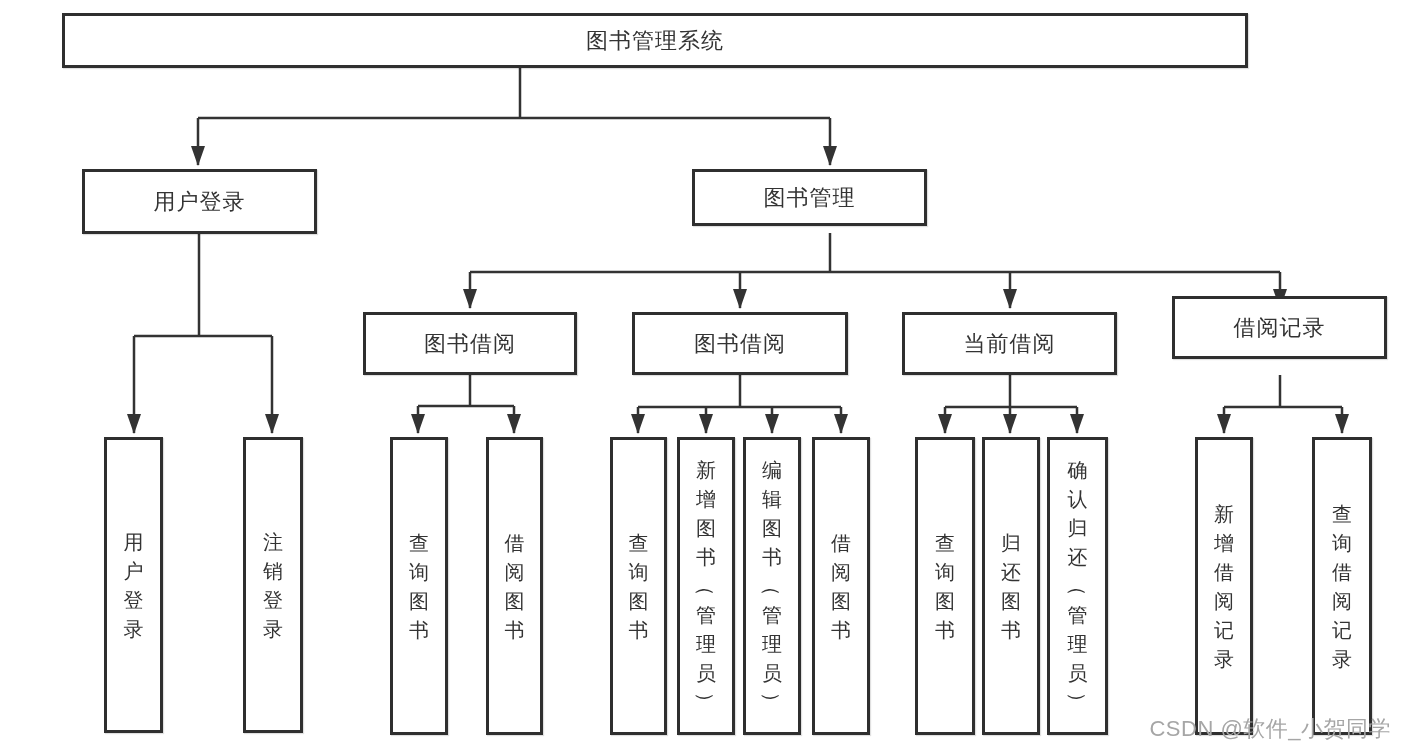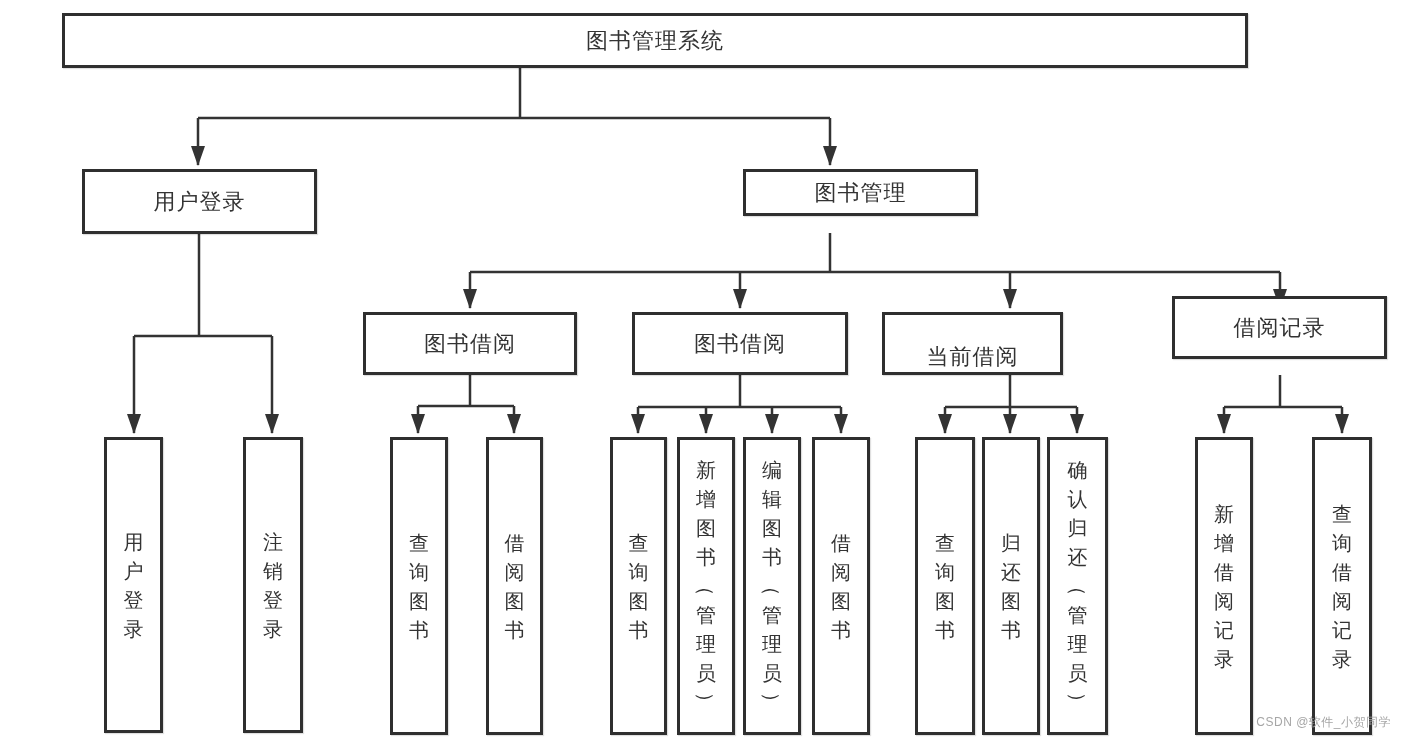--- a/index.html
+++ b/index.html
@@ -33,21 +33,21 @@
     justify-content: center;
     width: 100%;
     height: 100%;
   }
   .vchar { display: block; line-height: 1; font-size: 20px; margin: 4.5px 0; }
   .vpunct { transform: rotate(90deg); }
   .watermark {
     position: absolute;
     top: 714px;
     right: 14px;
-    font-size: 12px;
+    font-size: 22px;
     letter-spacing: 0.5px;
     color: #a6a6a6;
     white-space: nowrap;
   }
 </style>
 </head>
 <body>
 
 <div class="canvas">
 
@@ -99,31 +99,31 @@
     <line class="ln" x1="1342" y1="407" x2="1342" y2="433" marker-end="url(#arw)"></line>
   </svg>
 
   <div class="box" style="left:21px; top:13px; width:1186px; height:55px;margin-left:41px;">
     <span class="hlabel">图书管理系统</span>
   </div>
 
   <div class="box" style="left:82px; top:169px; width:235px; height:65px;text-align:right;">
     <span class="hlabel">用户登录</span>
   </div>
-  <div class="box" style="left:743px; top:169px; width:235px; height:47px;">
+  <div class="box" style="left:692px; top:169px; width:235px; height:57px;">
     <span class="hlabel">图书管理</span>
   </div>
 
   <div class="box" style="left:363px; top:312px; width:214px; height:63px;">
     <span class="hlabel">图书借阅</span>
   </div>
   <div class="box" style="left:632px; top:312px; width:216px; height:63px;text-align:right;">
     <span class="hlabel">图书借阅</span>
   </div>
-  <div class="box" style="left:882px; top:312px; width:181px; height:63px;align-items:flex-end;">
+  <div class="box" style="left:902px; top:312px; width:215px; height:63px;">
     <span class="hlabel">当前借阅</span>
   </div>
   <div class="box" style="left:1172px; top:296px; width:215px; height:63px;">
     <span class="hlabel">借阅记录</span>
   </div>
 
   <div class="box" style="left:104px; top:437px; width:59px; height:296px;">
     <span class="vtext">
         <span class="vchar">用</span>
         <span class="vchar">户</span>

